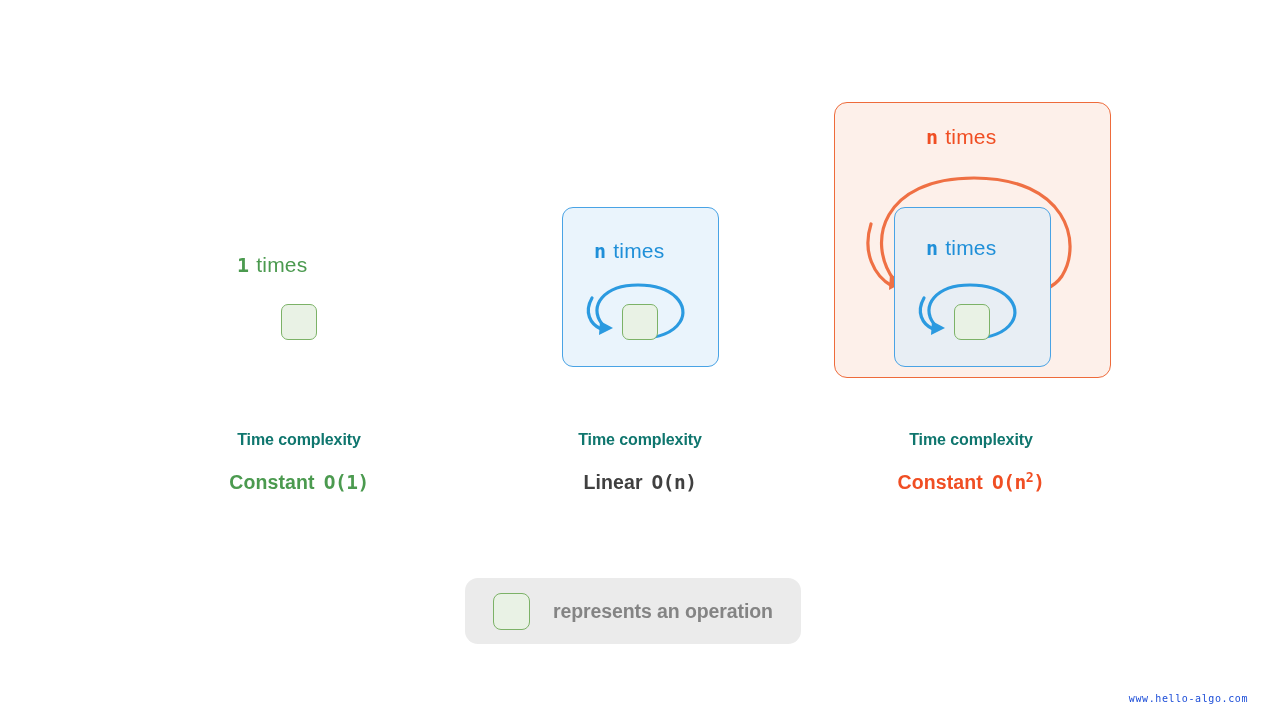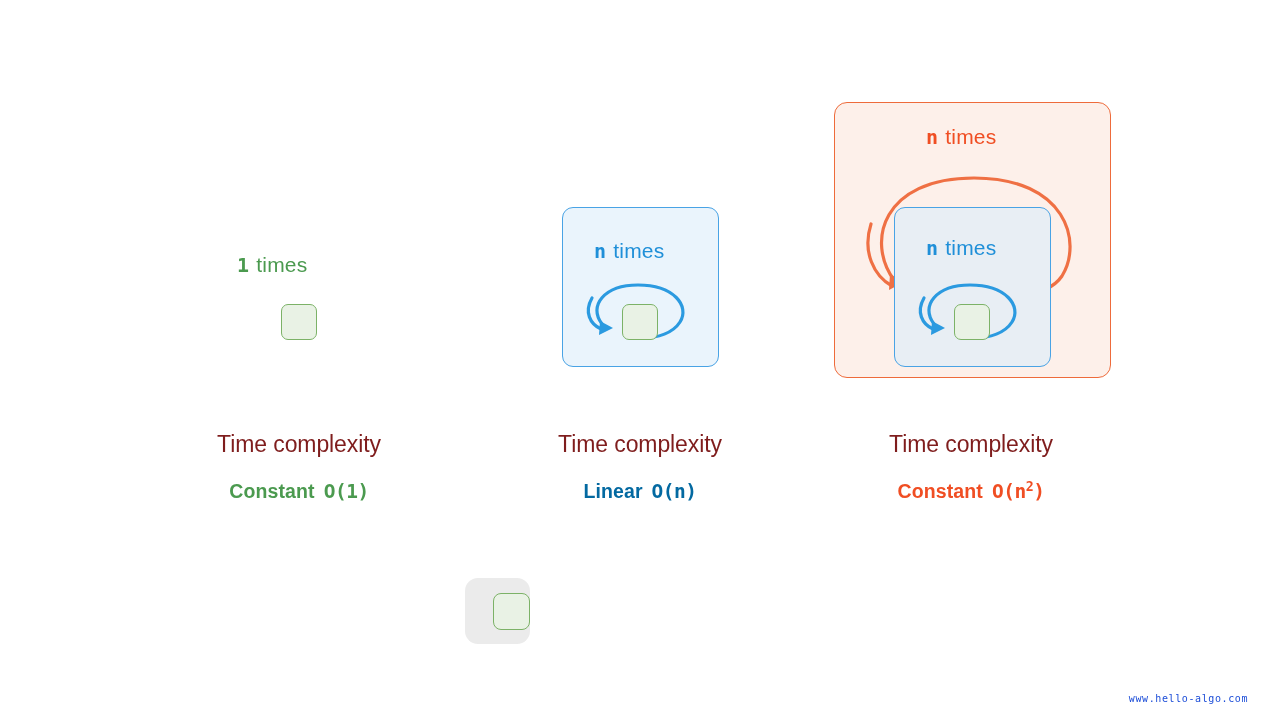--- a/index.html
+++ b/index.html
@@ -79,23 +79,23 @@
   
   .caption {
     position: absolute;
     text-align: center;
     white-space: nowrap;
     transform: translateX(-50%);
   }
   .caption .title {
     display: block;
     font-family: "Liberation Sans", sans-serif;
-    font-weight: normal;
-    font-size: 23px;
-    color: #7f1d1d;
+    font-weight: bold;
+    font-size: 16px;
+    color: #0f766e;
     letter-spacing: -0.1px;
   }
   .caption .value {
     display: block;
     margin-top: 22px;
     font-size: 19.5px;
     font-weight: bold;
     letter-spacing: 0.1px;
   }
   .caption .value .name {
@@ -187,21 +187,21 @@
              C 93 61, 78 66, 62 66" fill="none" stroke="#2b9ae0" stroke-width="3.2" stroke-linecap="round"></path>
     <path d="M 12 26
              C 4 40, 10 52, 21 57" fill="none" stroke="#2b9ae0" stroke-width="3.2" stroke-linecap="round"></path>
     <polygon points="20,49 33,56 19,63" fill="#2b9ae0"></polygon>
   </svg>
 
   <div class="op-square" style="left:622px; top:304px; width:36px; height:36px;"></div>
 
   <div class="caption" style="left:640px; top:431px;">
     <span class="title">Time complexity</span>
-    <span class="value" style="color:#0369a1;">
+    <span class="value" style="color:#404040;">
       <span class="name">Linear</span><span class="bigo">O(n)</span>
     </span>
   </div>
 
   <div class="loop-box orange-outer" style="left:834px; top:102px; width:277px; height:276px;"></div>
 
   <div class="count-label" style="left:926px; top:126px; color:#f04e23;">
     <span class="cnt">n</span><span class="word">times</span>
   </div>
 
@@ -235,17 +235,18 @@
 
   <div class="caption" style="left:971px; top:431px;">
     <span class="title">Time complexity</span>
     <span class="value" style="color:#f04e23;">
       <span class="name">Constant</span><span class="bigo"><span>O(n</span><sup>2</sup><span>)</span></span>
     </span>
   </div>
 
   <div class="legend" style="left:465px; top:578px; height:66px;">
     <span class="legend-square"></span>
+    <span class="legend-text">represents an operation</span>
   </div>
 
   <div class="watermark">www.hello-algo.com</div>
 
 </div>
 
 </body></html>

